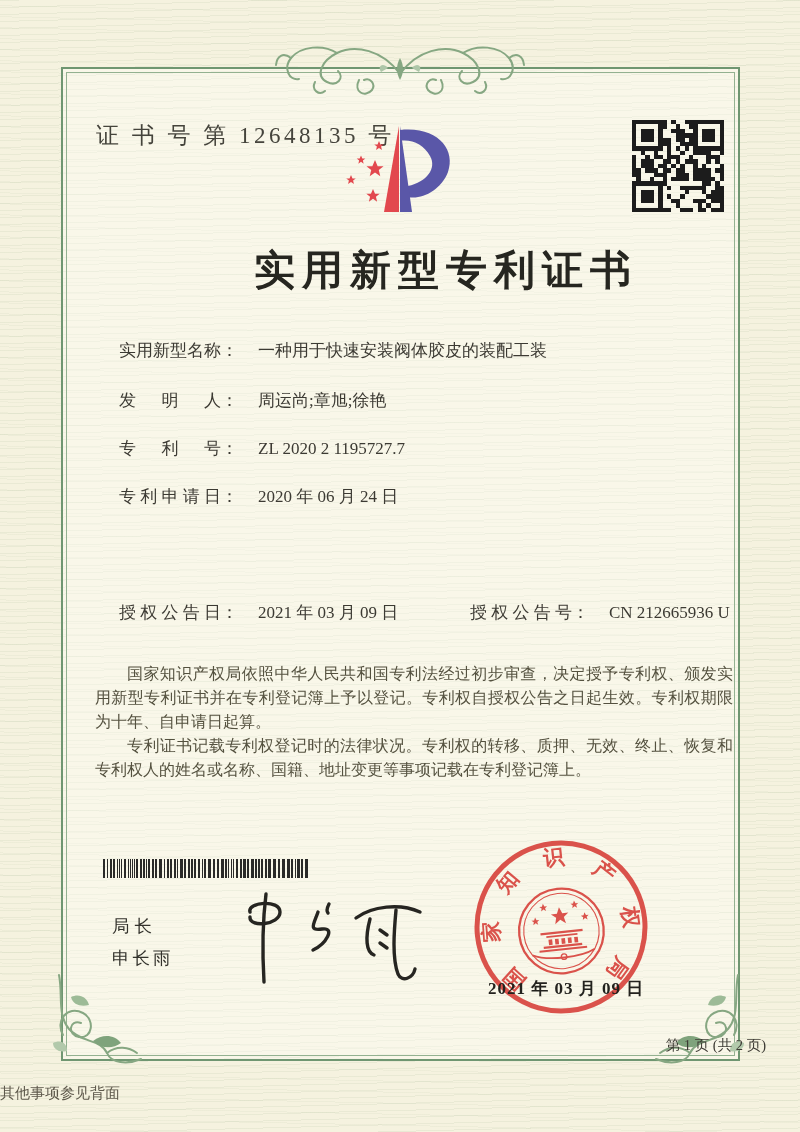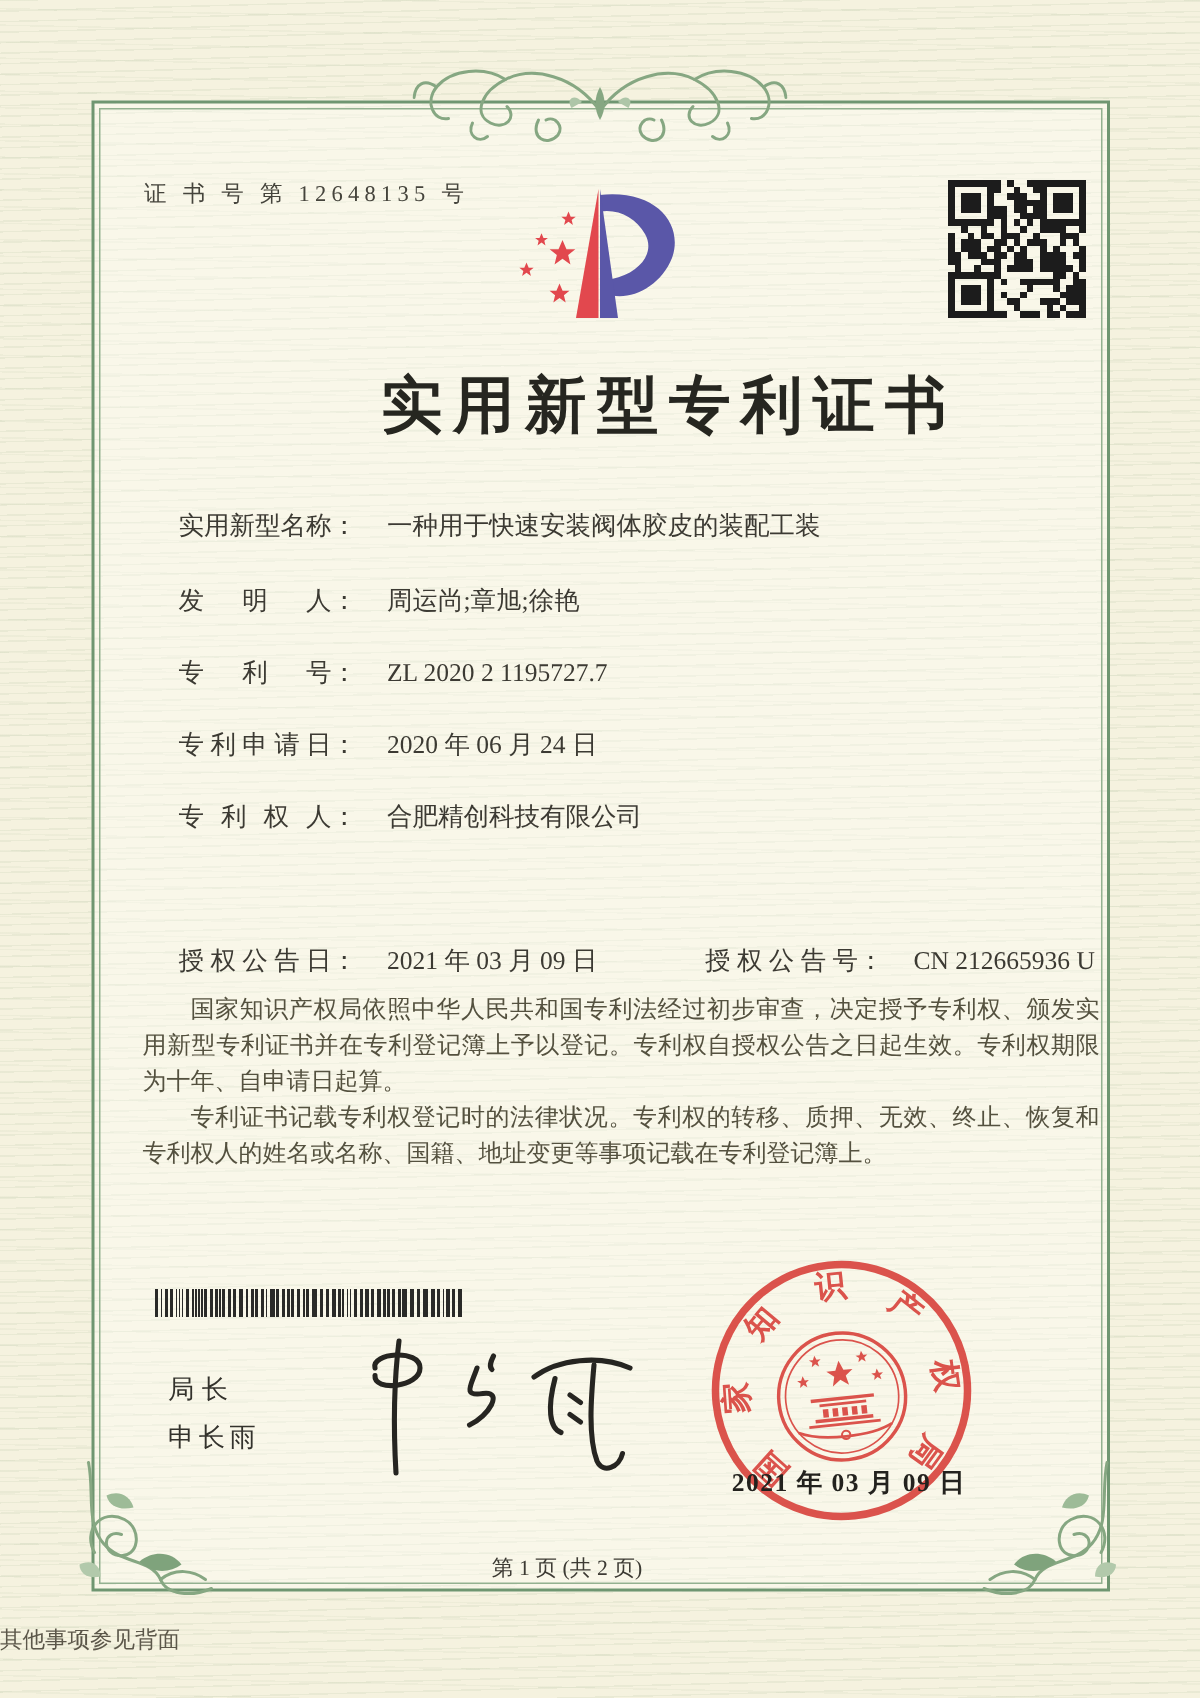--- a/index.html
+++ b/index.html
@@ -10,21 +10,21 @@
         background-image:
           repeating-linear-gradient(178.5deg, rgba(146,170,132,.12) 0 1px, transparent 1px 7px),
           repeating-linear-gradient(181.2deg, rgba(146,170,132,.08) 0 1px, transparent 1px 11px);}
   
   .frame{position:absolute;left:61px;top:67px;width:675px;height:990px;
          border:2.5px solid var(--border-green,#6f9671);
          background:rgba(255,255,250,.38);}
   .frame-inner{position:absolute;left:3px;top:3px;right:3px;bottom:3px;
          border:1px solid #93b190;}
   .orn{position:absolute;pointer-events:none;}
-  .cert-no{position:absolute;left:96px;top:120px;font-size:15px;letter-spacing:3.5px;
+  .cert-no{position:absolute;left:96px;top:120px;font-size:23px;letter-spacing:3.5px;
            color:#45443c;text-align:center;}
   .logo{position:absolute;left:342px;top:110px;}
   .qr{position:absolute;left:632px;top:120px;}
   .title{position:absolute;left:0;top:243px;width:800px;margin:0;text-align:center;
          font-size:41px;font-weight:600;letter-spacing:7px;color:#262620;padding-left:46px;}
   .row{position:absolute;left:103px;width:640px;font-size:17px;color:#3c3a33;
        font-weight:500;line-height:25px;}
   .lab{display:inline-block;width:102px;text-align:justify;text-align-last:justify;
        vertical-align:top;margin-left:16px;}
   .col{display:inline-block;vertical-align:top;}
@@ -36,21 +36,21 @@
            text-align:justify;color:#54513f;}
   .barcode{position:absolute;left:103px;top:859px;}
   .director-title{position:absolute;left:112px;top:914px;font-size:17.5px;
                   letter-spacing:5px;color:#33322c;}
   .director-name{position:absolute;left:112px;top:946px;font-size:17.5px;
                  letter-spacing:3px;color:#33322c;}
   .signature{position:absolute;left:222px;top:886px;}
   .seal{position:absolute;left:473px;top:839px;}
   .seal-date{position:absolute;left:478px;top:977px;width:176px;text-align:center;
              font-size:17px;letter-spacing:1px;color:#23221e;font-weight:600;z-index:5;}
-  .page-num{position:absolute;left:0;top:1036px;width:756px;text-align:center;
+  .page-num{position:absolute;left:10px;top:1036px;width:756px;text-align:right;
             font-size:14.5px;color:#3c3a33;}
   .back-note{position:absolute;left:0;top:1084px;width:740px;text-align:left;
              font-size:15px;color:#5c574a;}
 </style>
 </head>
 <body>
 
 <div class="page">
 
   <div class="frame">
@@ -380,24 +380,21 @@
   </div>
   <div class="row" style="top:388px">
     <span class="lab">发明人</span><span class="col">：</span><span class="val">周运尚;章旭;徐艳</span>
   </div>
   <div class="row" style="top:436px">
     <span class="lab">专利号</span><span class="col">：</span><span class="val">ZL 2020 2 1195727.7</span>
   </div>
   <div class="row" style="top:484px">
     <span class="lab">专利申请日</span><span class="col">：</span><span class="val">2020 年 06 月 24 日</span>
   </div>
-  <div class="row" style="top:532px">
-    <span class="lab">专利权人</span><span class="col">：</span><span class="val">合肥精创科技有限公司</span>
-  </div>
-  <div class="row" style="top:628px">
+  <div class="row" style="top:600px">
     <span class="lab">授权公告日</span><span class="col">：</span><span class="val gval">2021 年 03 月 09 日</span><span class="lab">授权公告号</span><span class="col">：</span><span class="val">CN 212665936 U</span>
   </div>
 
   <div class="paras">
     <p>国家知识产权局依照中华人民共和国专利法经过初步审查，决定授予专利权、颁发实用新型专利证书并在专利登记簿上予以登记。专利权自授权公告之日起生效。专利权期限为十年、自申请日起算。</p>
     <p>专利证书记载专利权登记时的法律状况。专利权的转移、质押、无效、终止、恢复和专利权人的姓名或名称、国籍、地址变更等事项记载在专利登记簿上。</p>
   </div>
 
   <svg class="barcode" id="barcode-svg" width="205" height="19" viewBox="0 0 205 19" shape-rendering="crispEdges">
       <g fill="#2a2a28">

